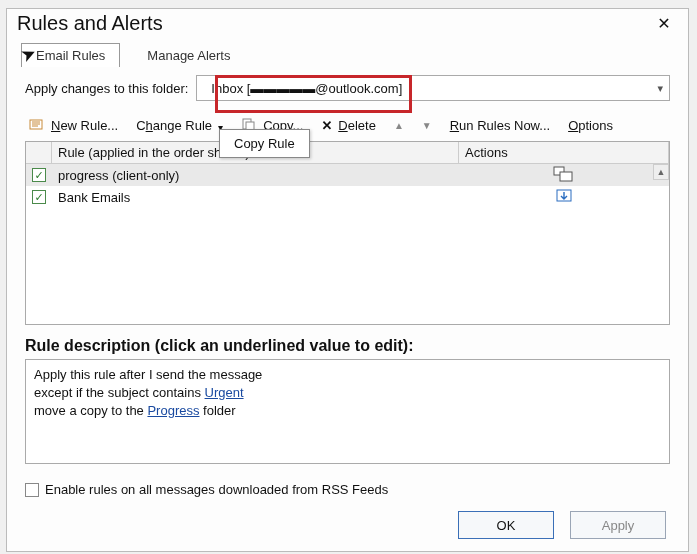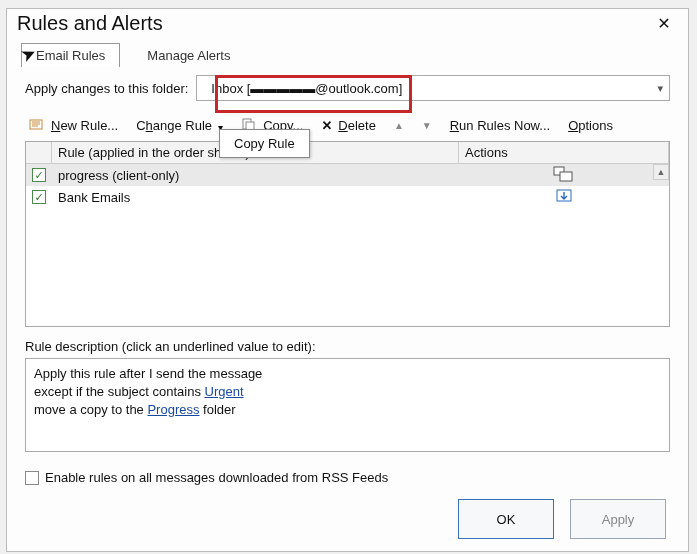--- a/index.html
+++ b/index.html
@@ -170,47 +170,47 @@
     position: absolute;
     right: 0;
     width: 16px;
     height: 16px;
     background: #eee;
     border: 1px solid #ccc;
     display:flex; align-items:center; justify-content:center;
     font-size: 9px; color:#666;
   }
   .scroll-arrow.top { top: 0; }
-  .desc-label { margin-top: 12px; font-size: 13px; }
+  .desc-label { margin-top: 12px; font-size: 16px; font-weight: bold; }
   .desc-box {
     border: 1px solid #aaa;
     background: #fff;
     padding: 6px 8px;
     font-size: 13px;
     line-height: 18px;
-    height: 94px;
+    height: 105px;
     margin-top: 4px;
   }
   .desc-box .lnk { color: #1a4aa0; text-decoration: underline; cursor: pointer; }
   .rss-row {
     display: flex;
     align-items: center;
     gap: 6px;
     margin-top: 18px;
     font-size: 13px;
   }
   .footer {
     display: flex;
     justify-content: flex-end;
     gap: 16px;
     padding: 10px 22px 12px 0;
   }
   .btn {
     min-width: 96px;
-    height: 40px;
+    height: 28px;
     border: 1px solid #9aa5b5;
     background: #f6f8fa;
     font-size: 13px;
     display: inline-flex;
     align-items: center;
     justify-content: center;
   }
   .btn.primary { border-color: #3a6fb7; }
   .btn.dim { color: #888; }
   .chk {

